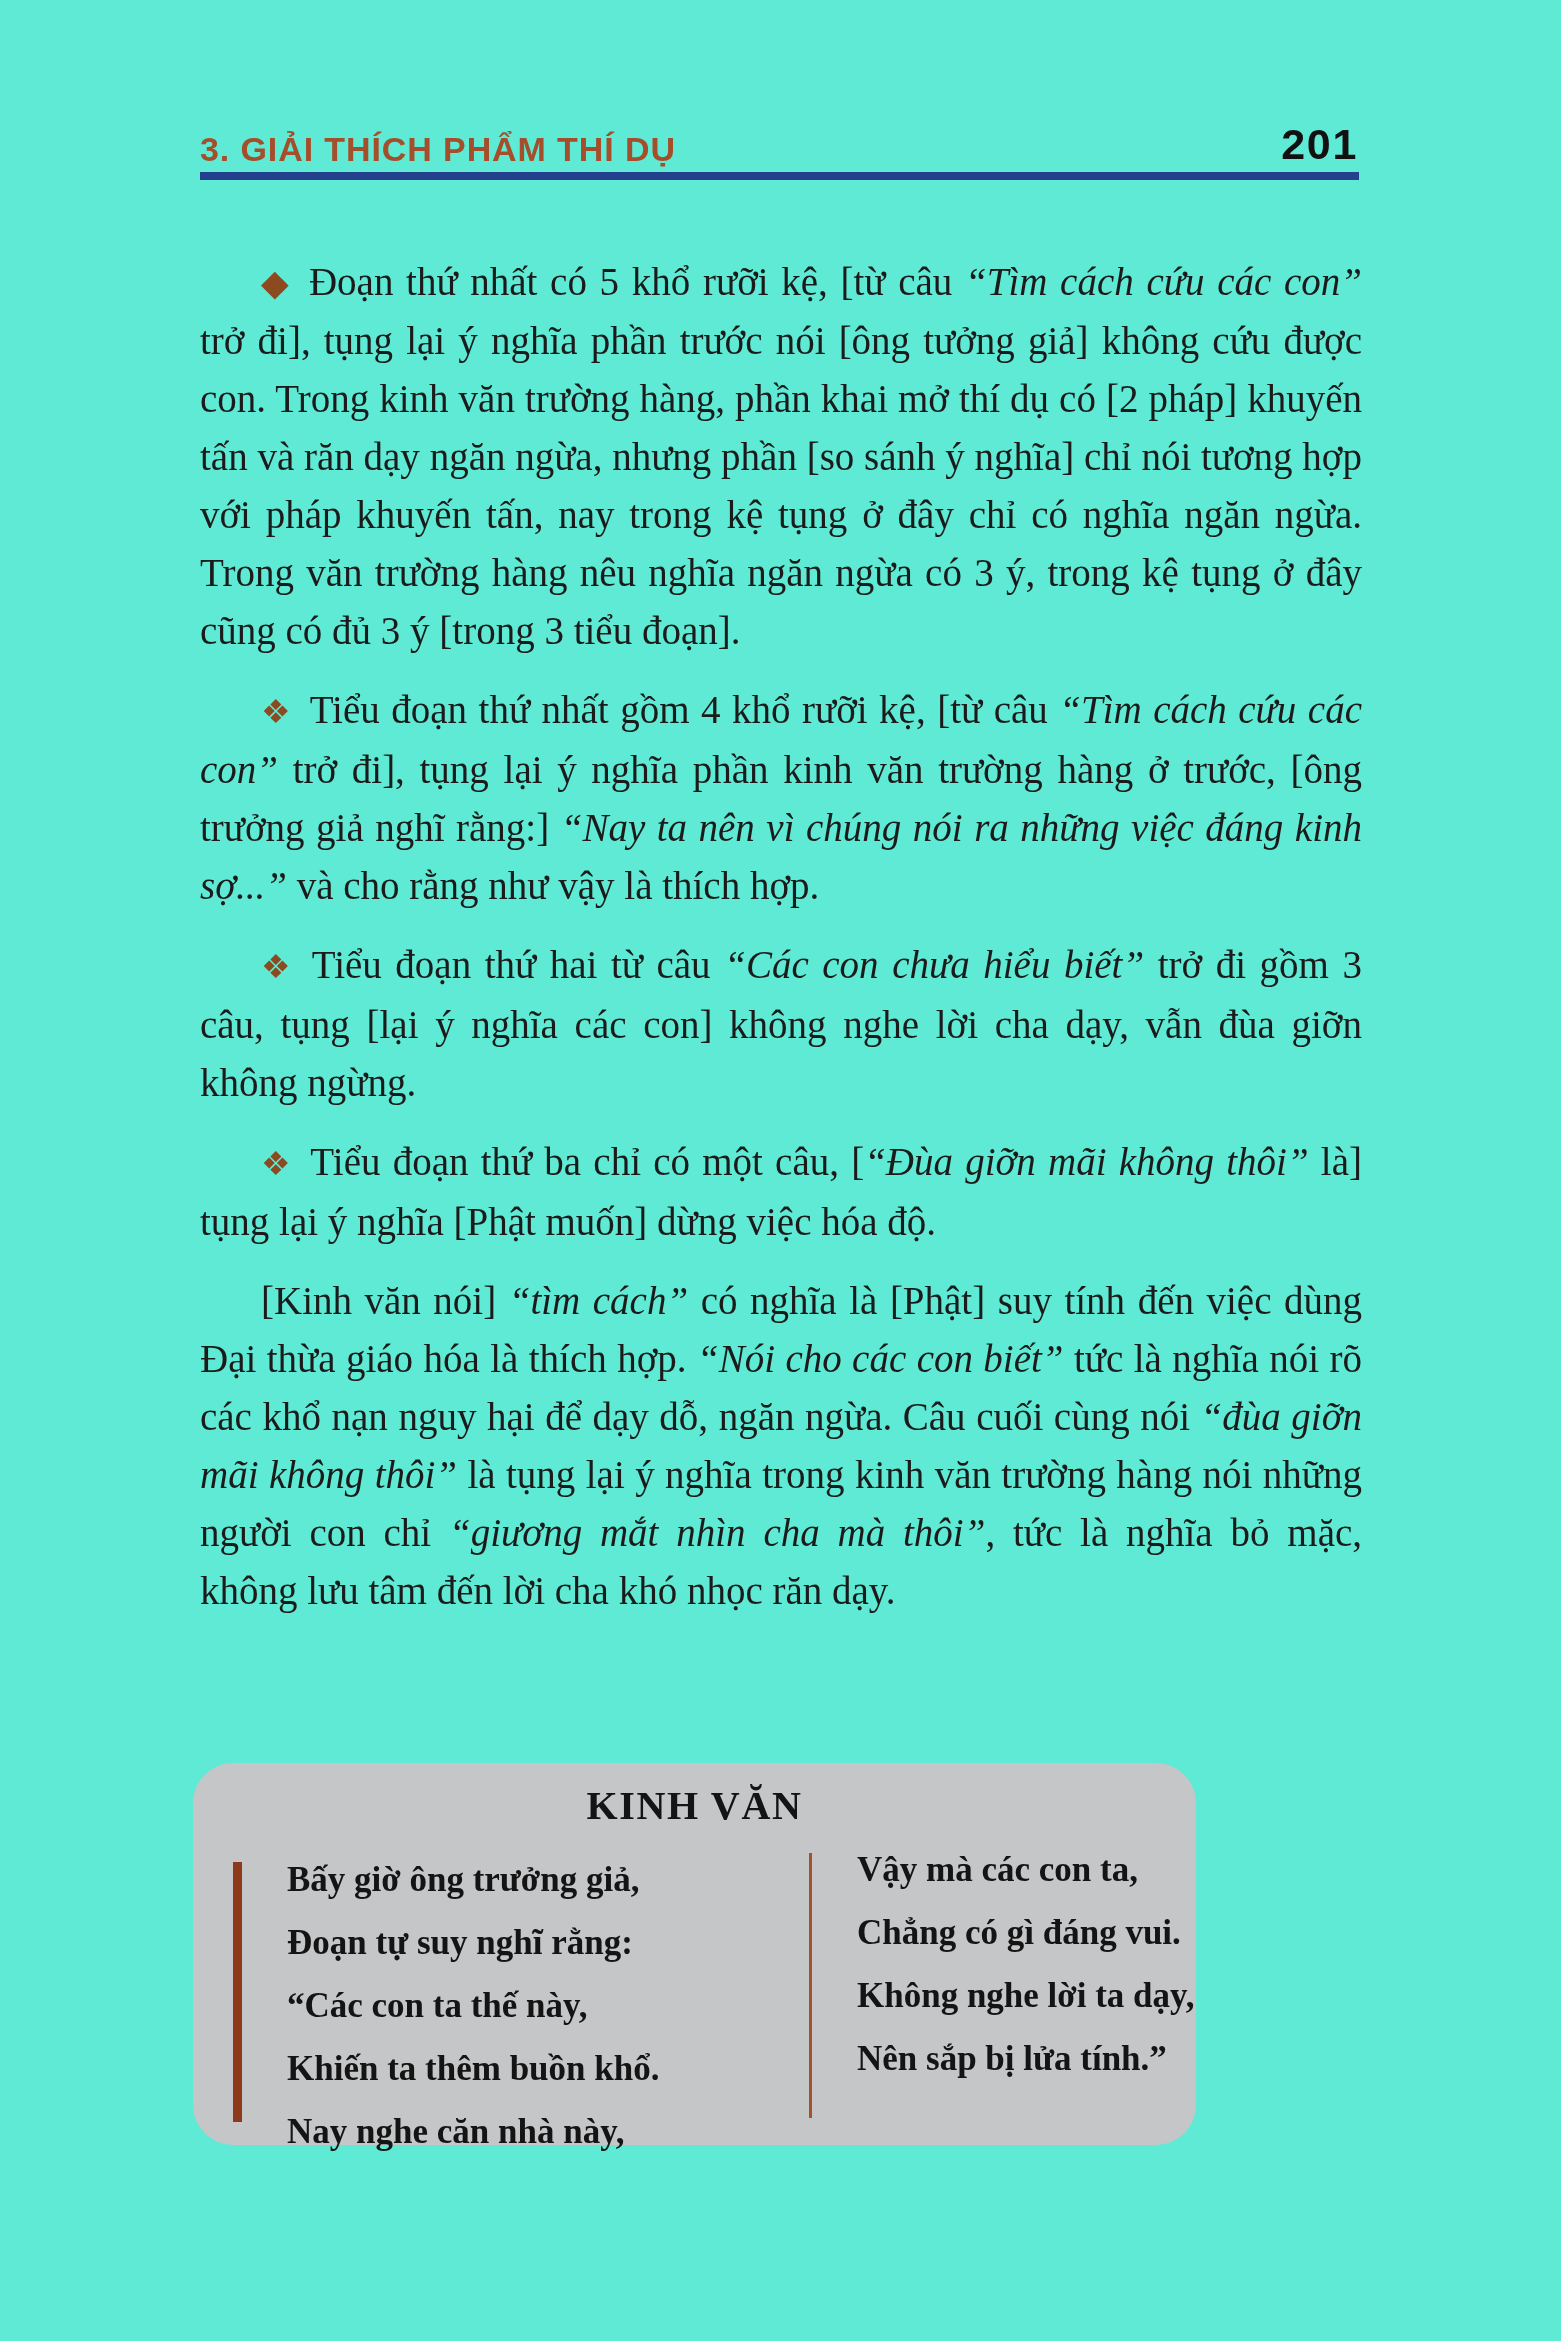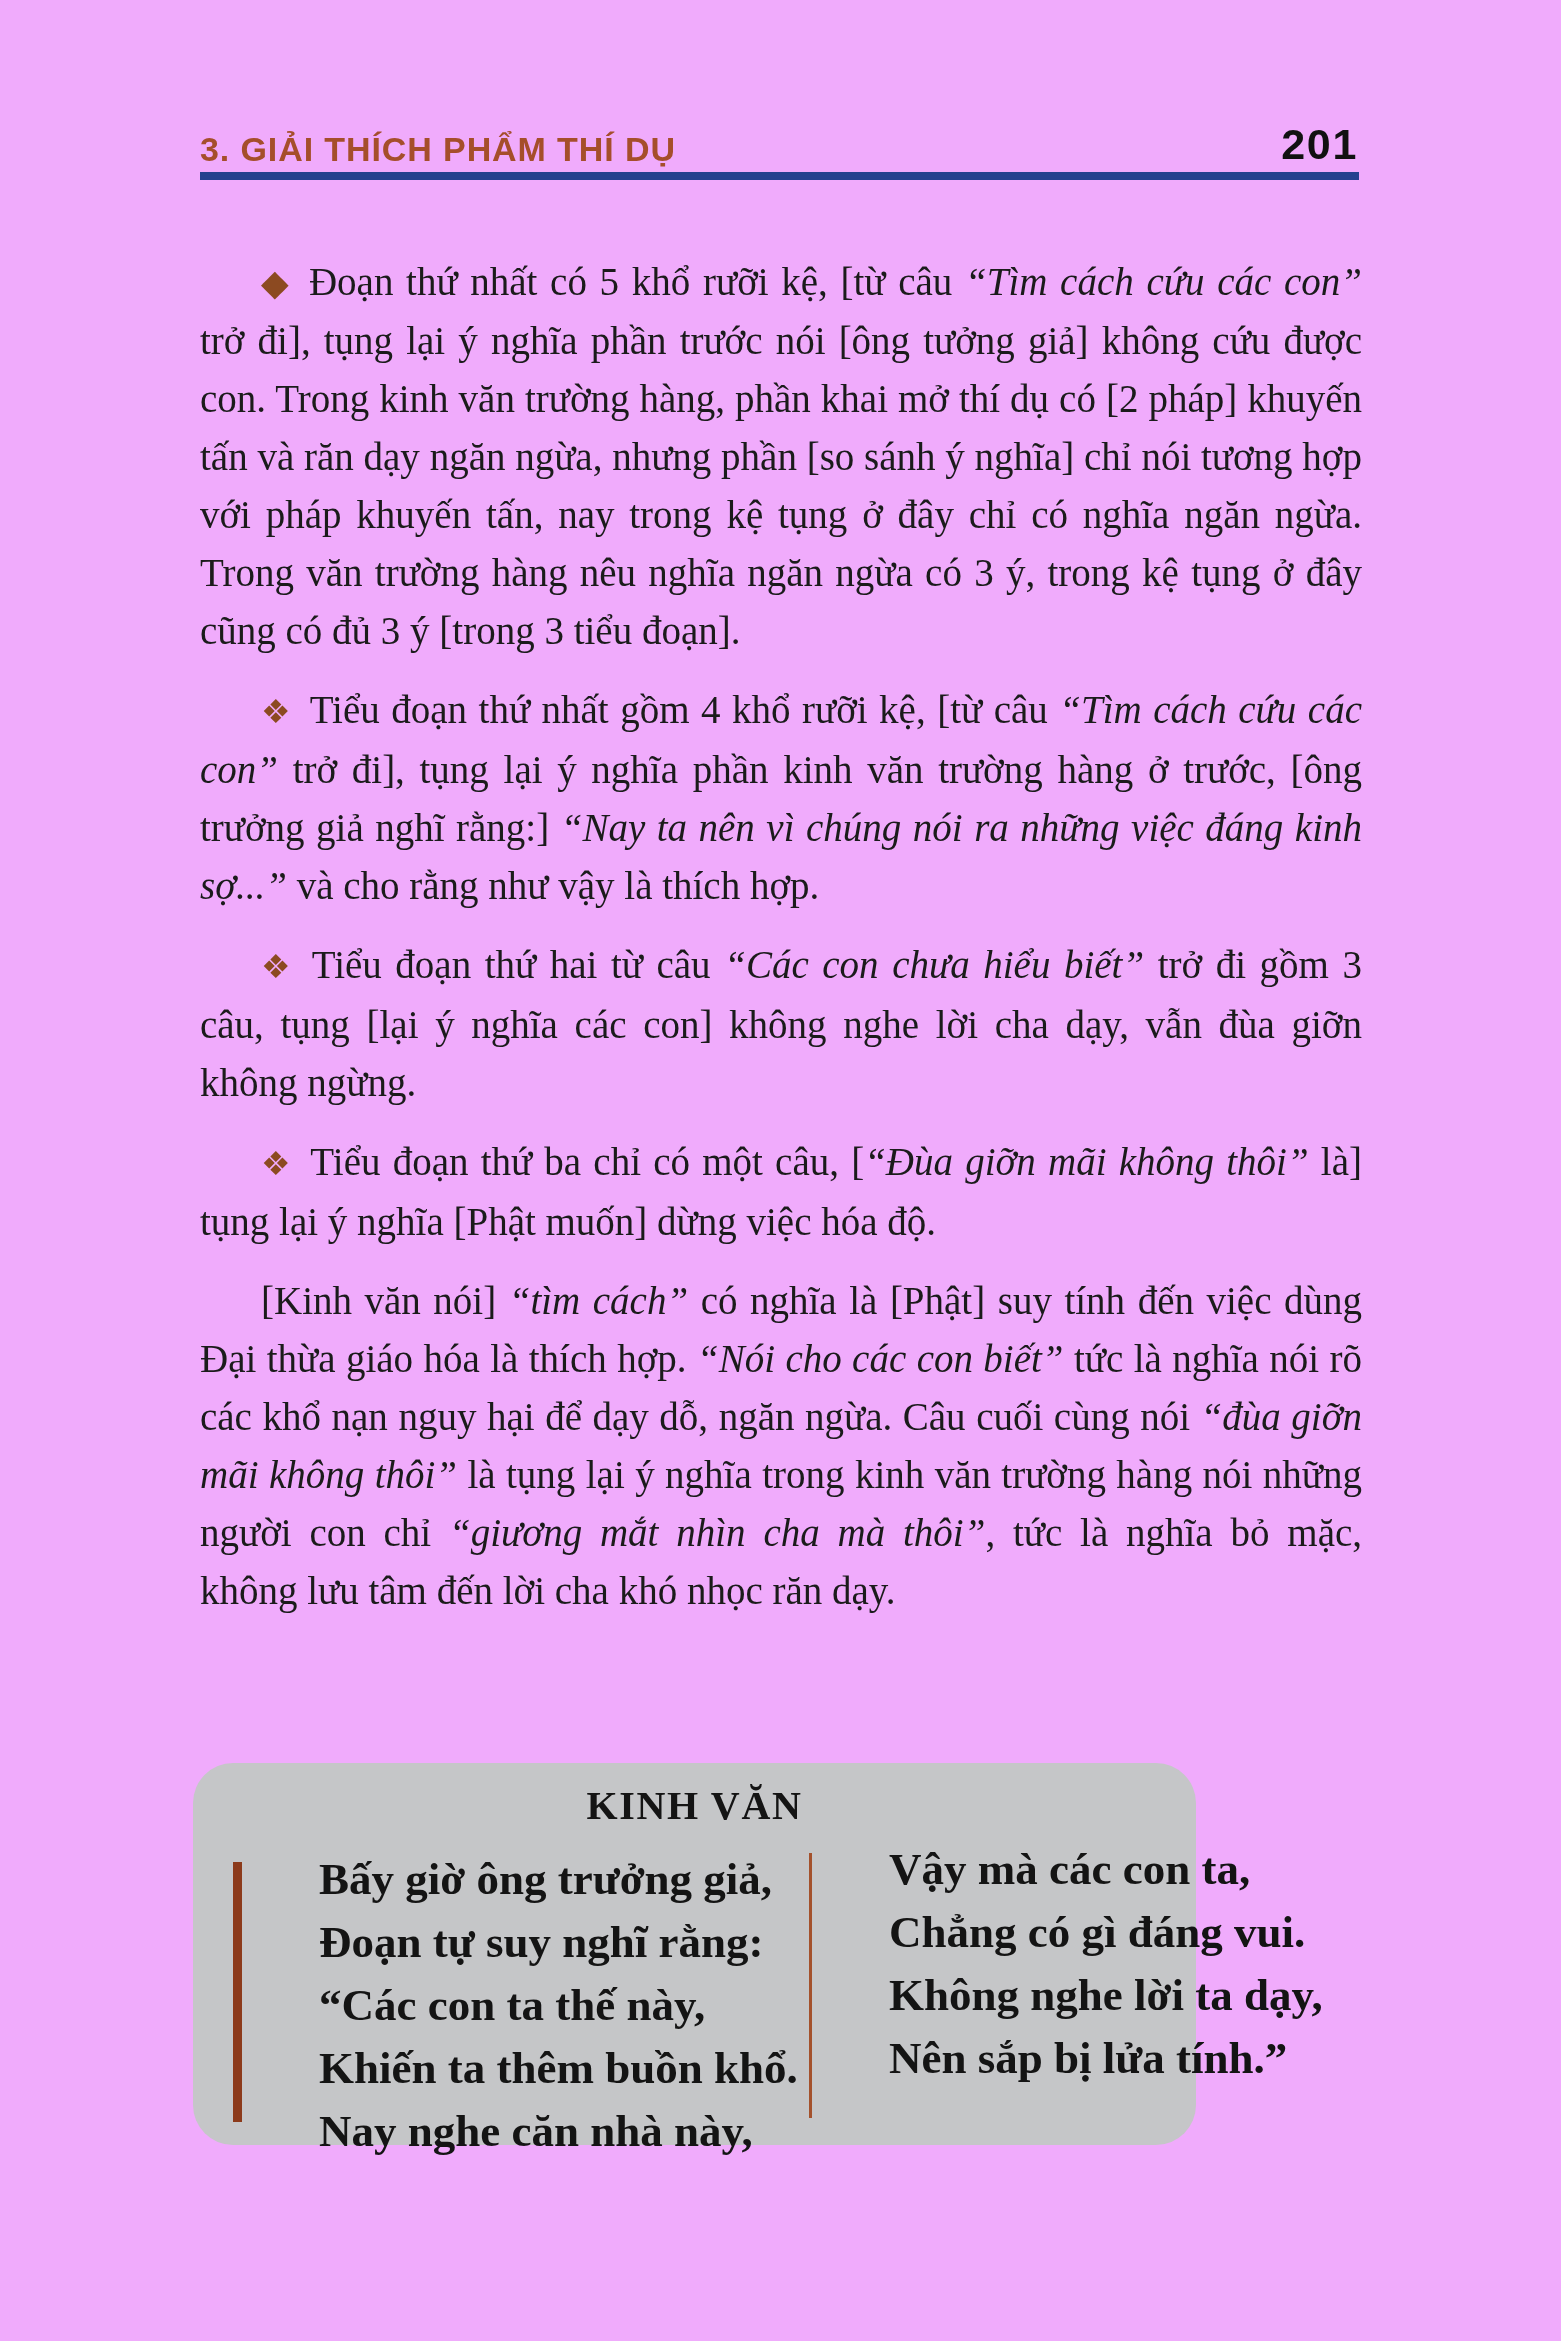--- a/index.html
+++ b/index.html
@@ -9,21 +9,21 @@
     --boxgray:#C5C6C8;
     --barred:#8C3A1B;
     --divider:#A4512C;
     --ink:#1b1b1b;
   }
   *{margin:0;padding:0;box-sizing:border-box;}
   html,body{background:#ffffff;}
   .page{
     position:relative;
     width:1561px;height:2342px;
-    background:#f0abfc;
+    background:#5eead4;
     font-family:"Liberation Serif", serif;
     color:var(--ink);
     overflow:hidden;
   }
   
   .section-title{
     position:absolute;left:200px;top:130px;
     font-family:"Liberation Sans", sans-serif;
     font-weight:bold;font-size:34px;letter-spacing:0.9px;
     color:var(--accent);
@@ -70,23 +70,22 @@
   .verse-bar{
     position:absolute;left:40px;top:99px;
     width:8.7px;height:260px;background:var(--barred);
   }
   .verse-divider{
     position:absolute;left:616px;top:90px;
     width:2.6px;height:265px;background:var(--divider);
   }
   .verse-col{
     position:absolute;width:503px;
-    font-weight:bold;font-size:45px;line-height:63px;
+    font-weight:bold;font-size:35px;line-height:63px;
     color:#141414;
-    margin-left:32px;
   }
   .verse-col.left{ left:94px; top:85px; }
   .verse-col.right{ left:664px; top:75px; }
   .verse-line{ white-space:nowrap; }
 </style>
 </head>
 <body>
 
 <div class="page">
 

